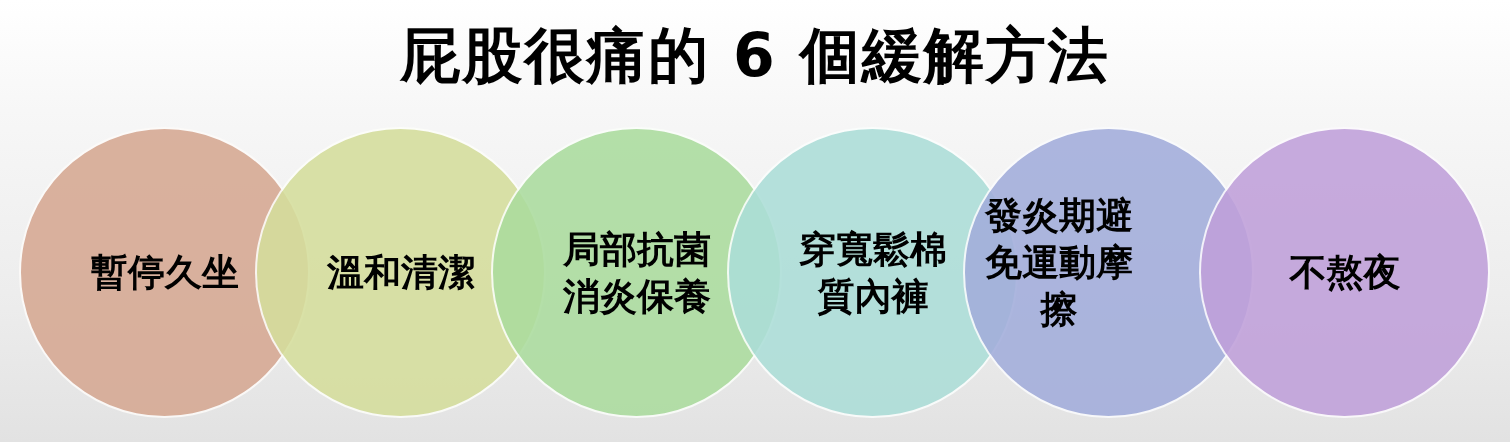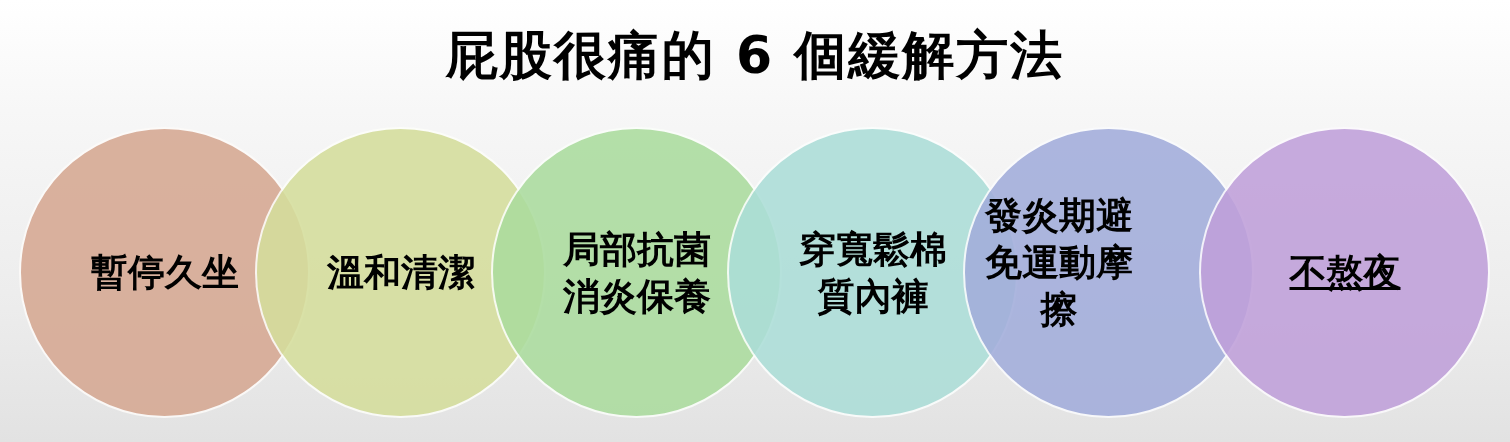--- a/index.html
+++ b/index.html
@@ -3,21 +3,21 @@
 <meta charset="utf-8">
 <style>
   html, body { margin: 0; padding: 0; }
   body {
     width: 1510px; height: 442px; overflow: hidden; position: relative;
     background: linear-gradient(180deg, #ffffff 0%, #f7f7f7 25%, #ececec 70%, #e2e2e2 100%);
     font-family: "DejaVu Sans", "Liberation Sans", sans-serif;
   }
   .title {
     position: absolute; left: 0; top: 18px; width: 1510px; text-align: center;
-    font-size: 52px; font-weight: bold; color: #000; letter-spacing: 2px;
+    font-size: 60px; font-weight: bold; color: #000; letter-spacing: 2px;
     line-height: 74px;
   }
   .stage { position: absolute; left: 0; top: 0; width: 1510px; height: 442px; }
   .circle {
     position: absolute; width: 291px; height: 291px; border-radius: 50%;
     box-sizing: border-box; border: 2px solid rgba(255,255,255,0.95);
     opacity: 0.88;
     top: 127px;
   }
   .label {
@@ -42,14 +42,14 @@
 
   <div class="label" style="left:50px;">暫停久坐</div>
   <div class="label" style="left:286px;">溫和清潔</div>
   <div class="label" style="left:758px;">穿寬鬆棉
 質內褲</div>
   <div class="label" style="left:522px;">局部抗菌
 消炎保養</div>
   <div class="label" style="left:944px; top:117px;">發炎期避
 免運動摩
 擦</div>
-  <div class="label" style="left:1230px;text-decoration:underline;">不熬夜</div>
+  <div class="label" style="left:1230px;">不熬夜</div>
 </div>
 
 </body></html>

